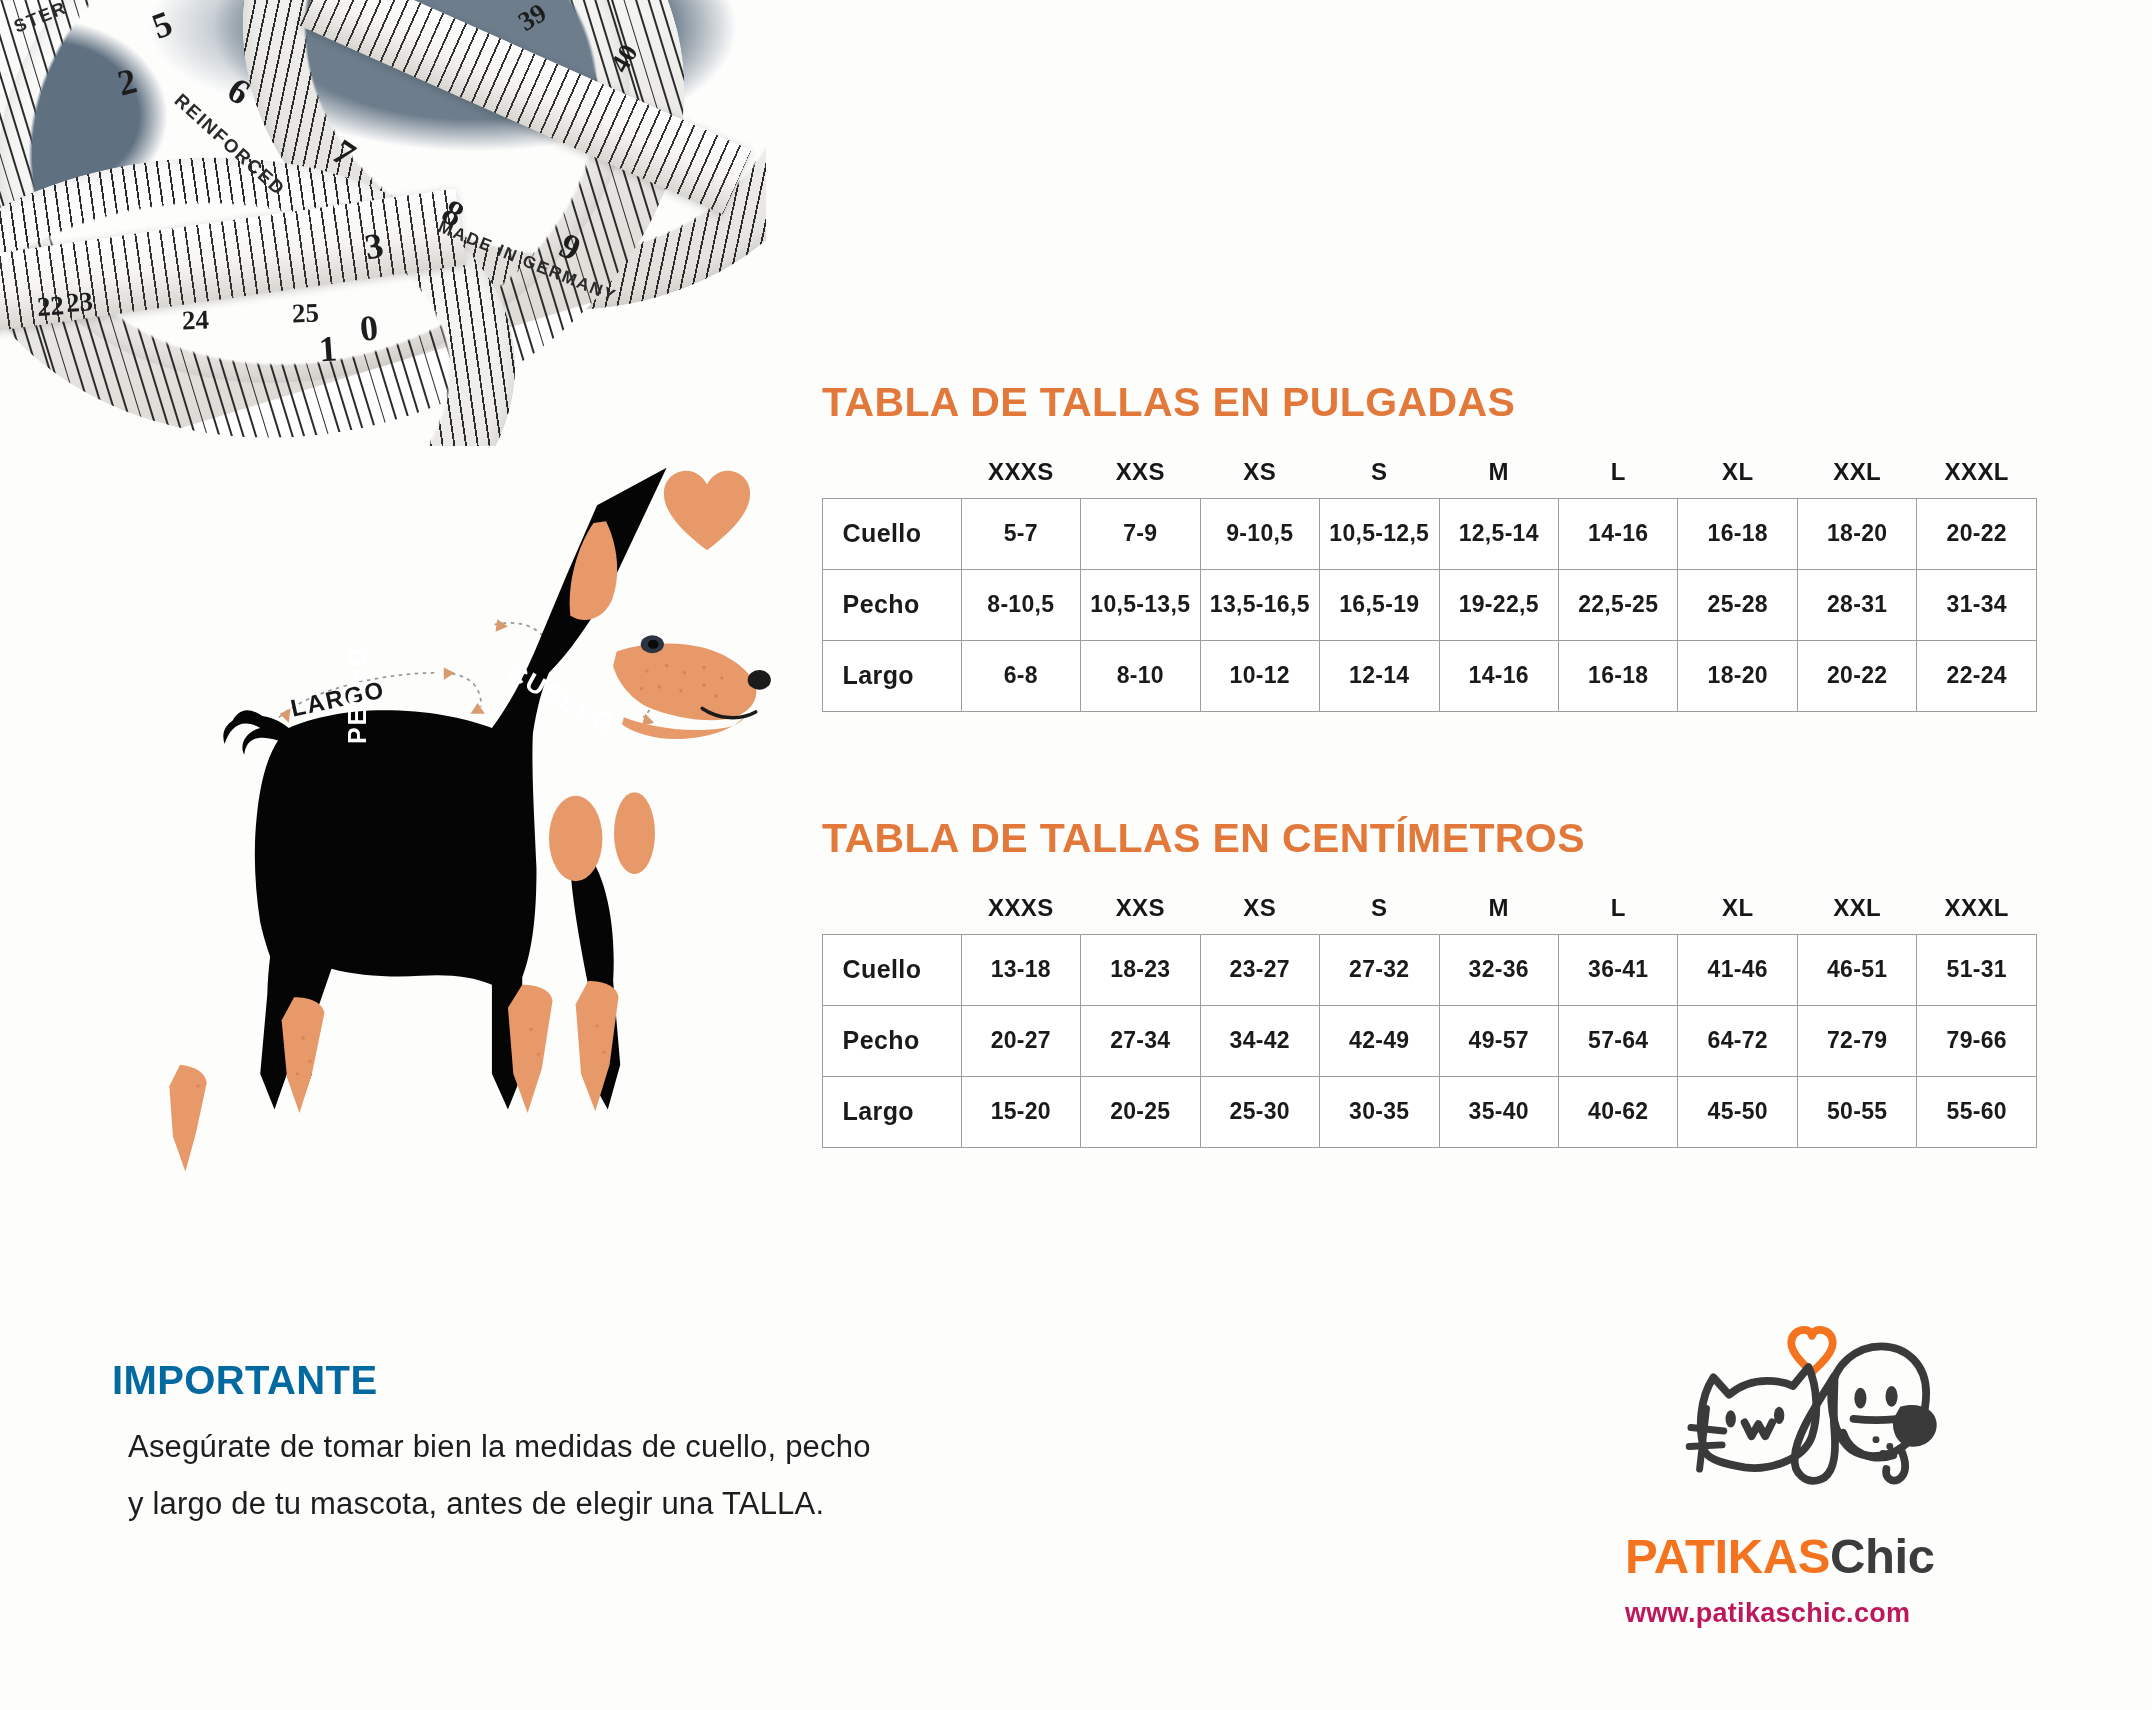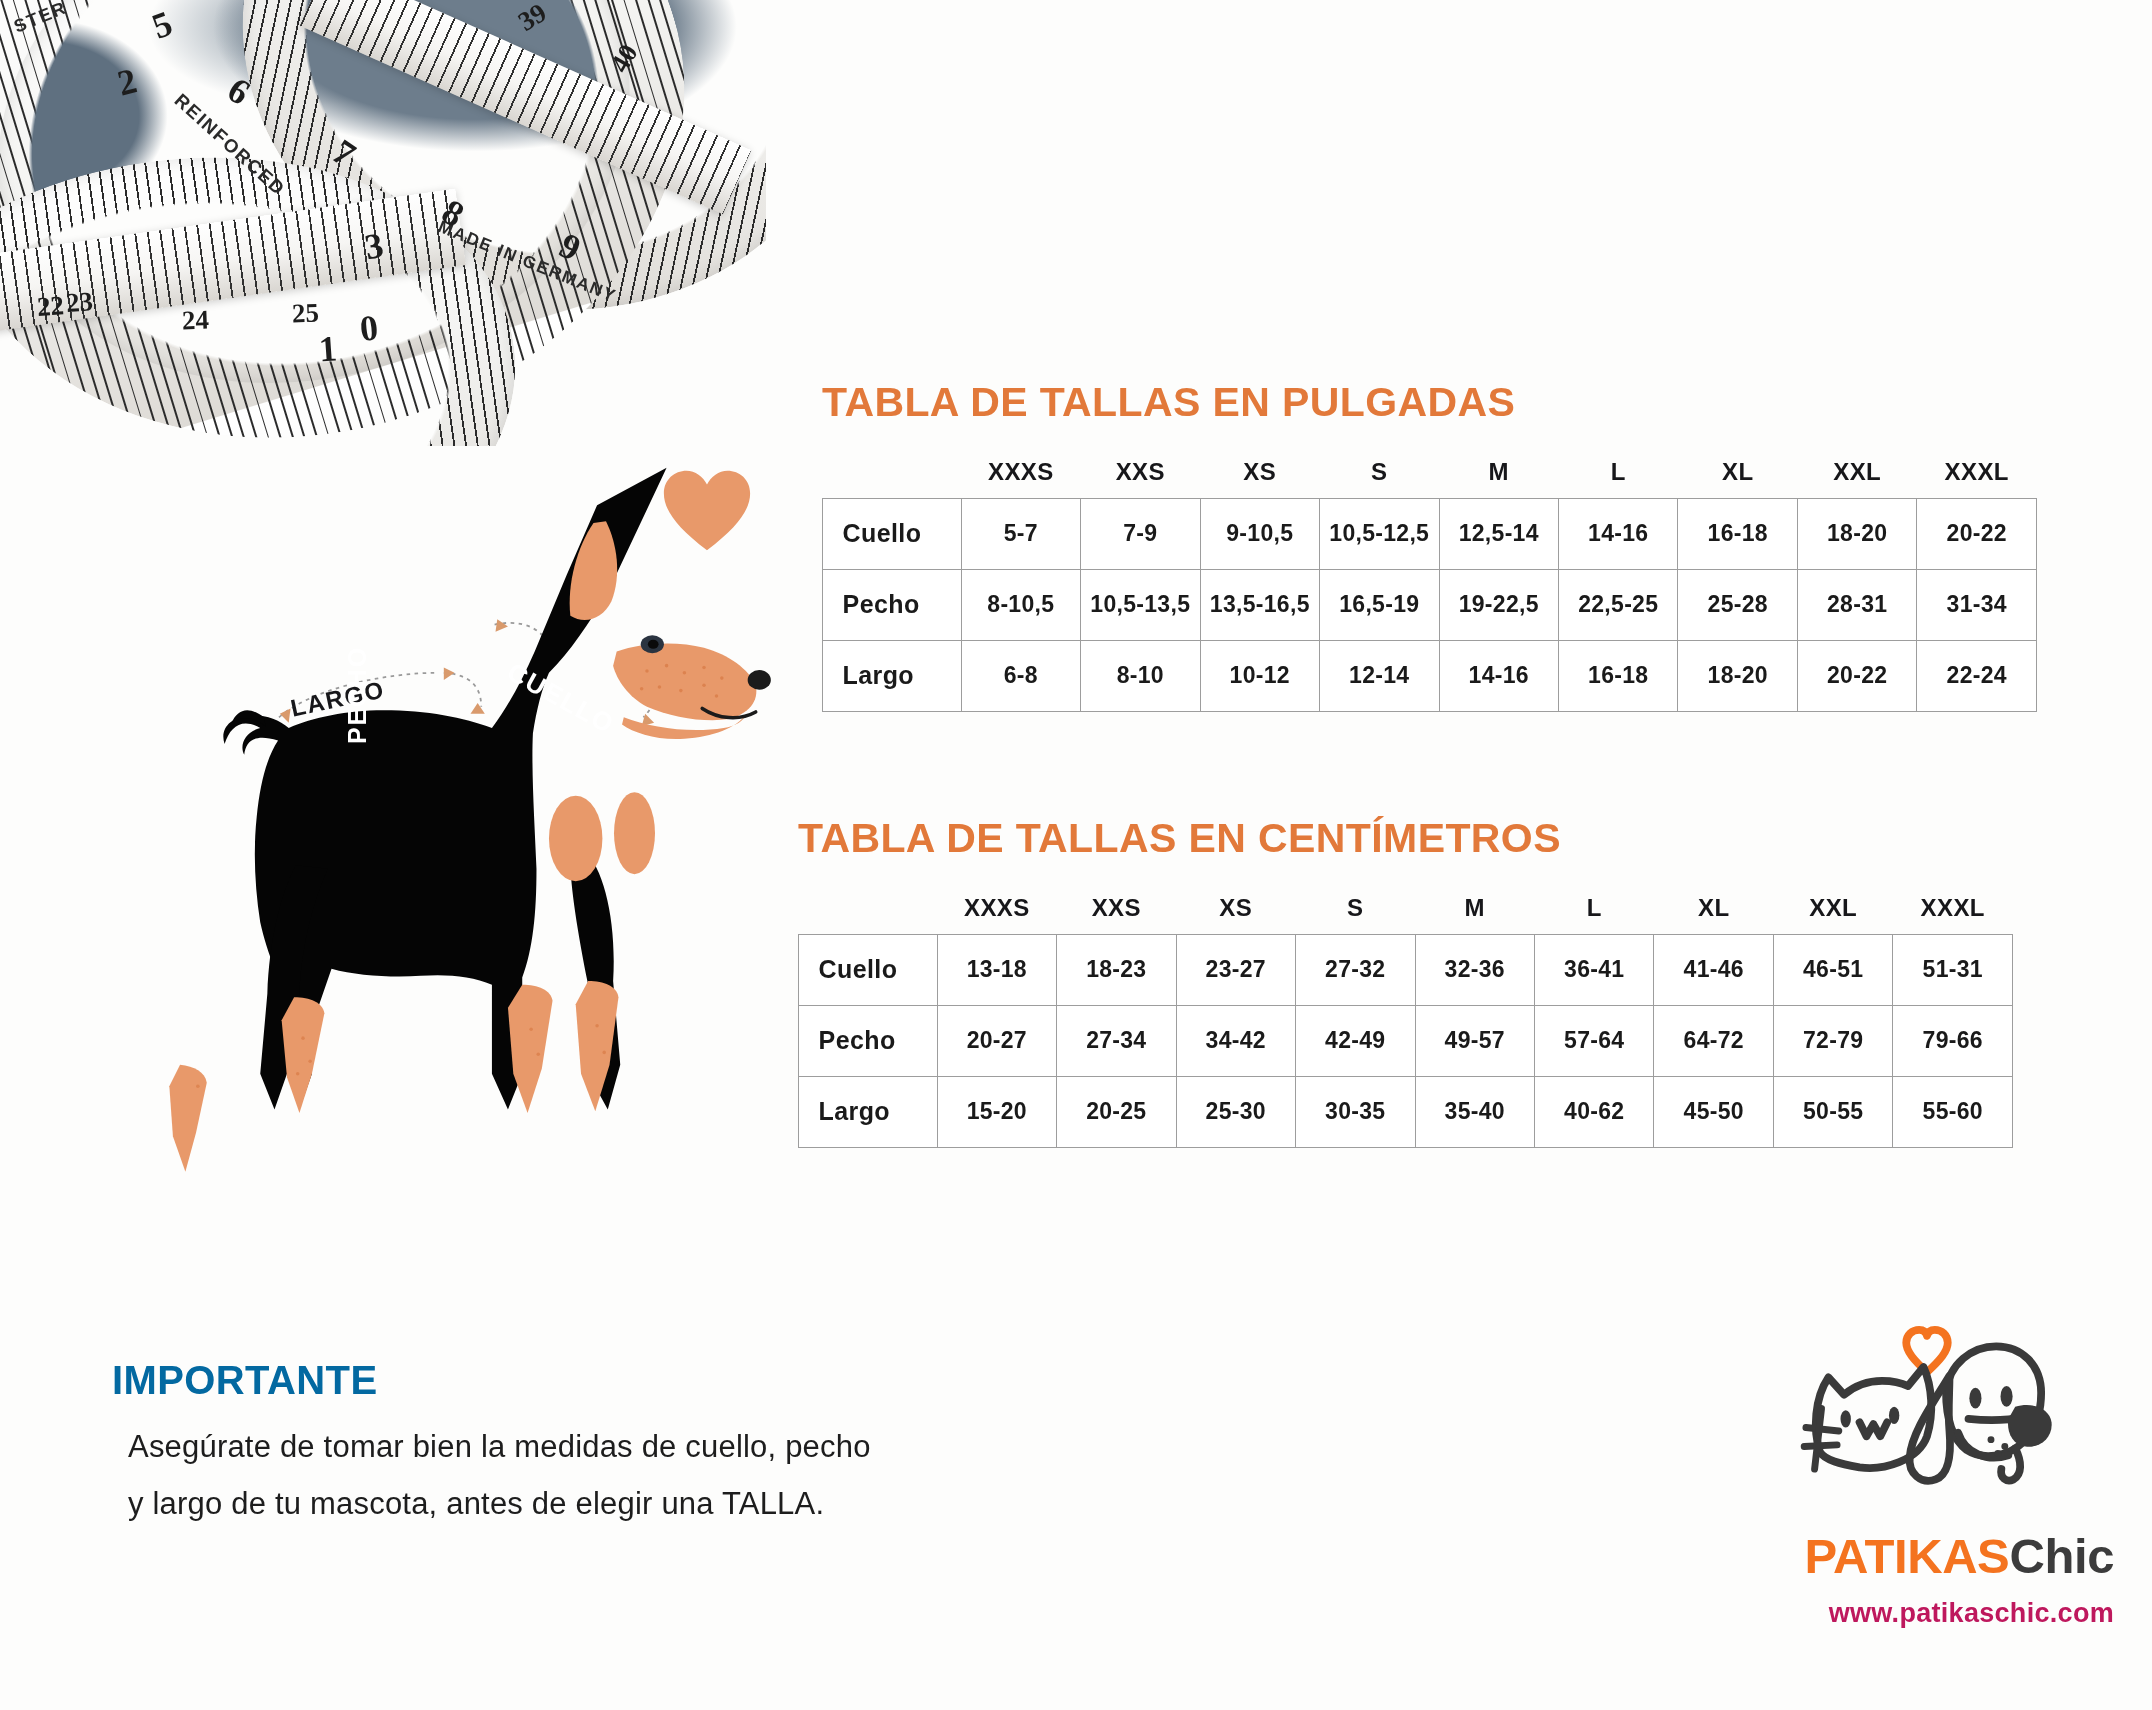--- a/index.html
+++ b/index.html
@@ -213,24 +213,24 @@
     font-size: 31px;
     color: #1d1d1d;
     line-height: 1.33;
     margin: 16px;
     letter-spacing: 0.2px;
   }
 
   
   .logo-block {
     position: absolute;
-    left: 1740px;
+    left: 1625px;
     top: 1319px;
     width: 374px;
-    text-align: right;
+    text-align: left;
   }
   .logo-mark { width: 294px; height: 205px; display: block; margin: 0 auto; }
   .logo-word {
     font-family: "Liberation Sans", sans-serif;
     font-weight: 700;
     font-size: 49px;
     letter-spacing: -0.4px;
     margin-top: 3.6px;
     white-space: nowrap;
   }
@@ -454,21 +454,21 @@
           <td>14-16</td>
           <td>16-18</td>
           <td>18-20</td>
           <td>20-22</td>
           <td>22-24</td>
         </tr>
       </tbody>
     </table>
   </div>
 
-  <div class="section" style="left:798px; top:815px; width:1215px;">
+  <div class="section" style="left:822px; top:815px; width:1215px;">
     <div class="tbl-title">TABLA DE TALLAS EN CENTÍMETROS</div>
     <table class="size-table">
       <colgroup>
         <col class="c-label">
           <col class="c-size">
           <col class="c-size">
           <col class="c-size">
         <col class="c-size">
           <col class="c-size">
           <col class="c-size">

